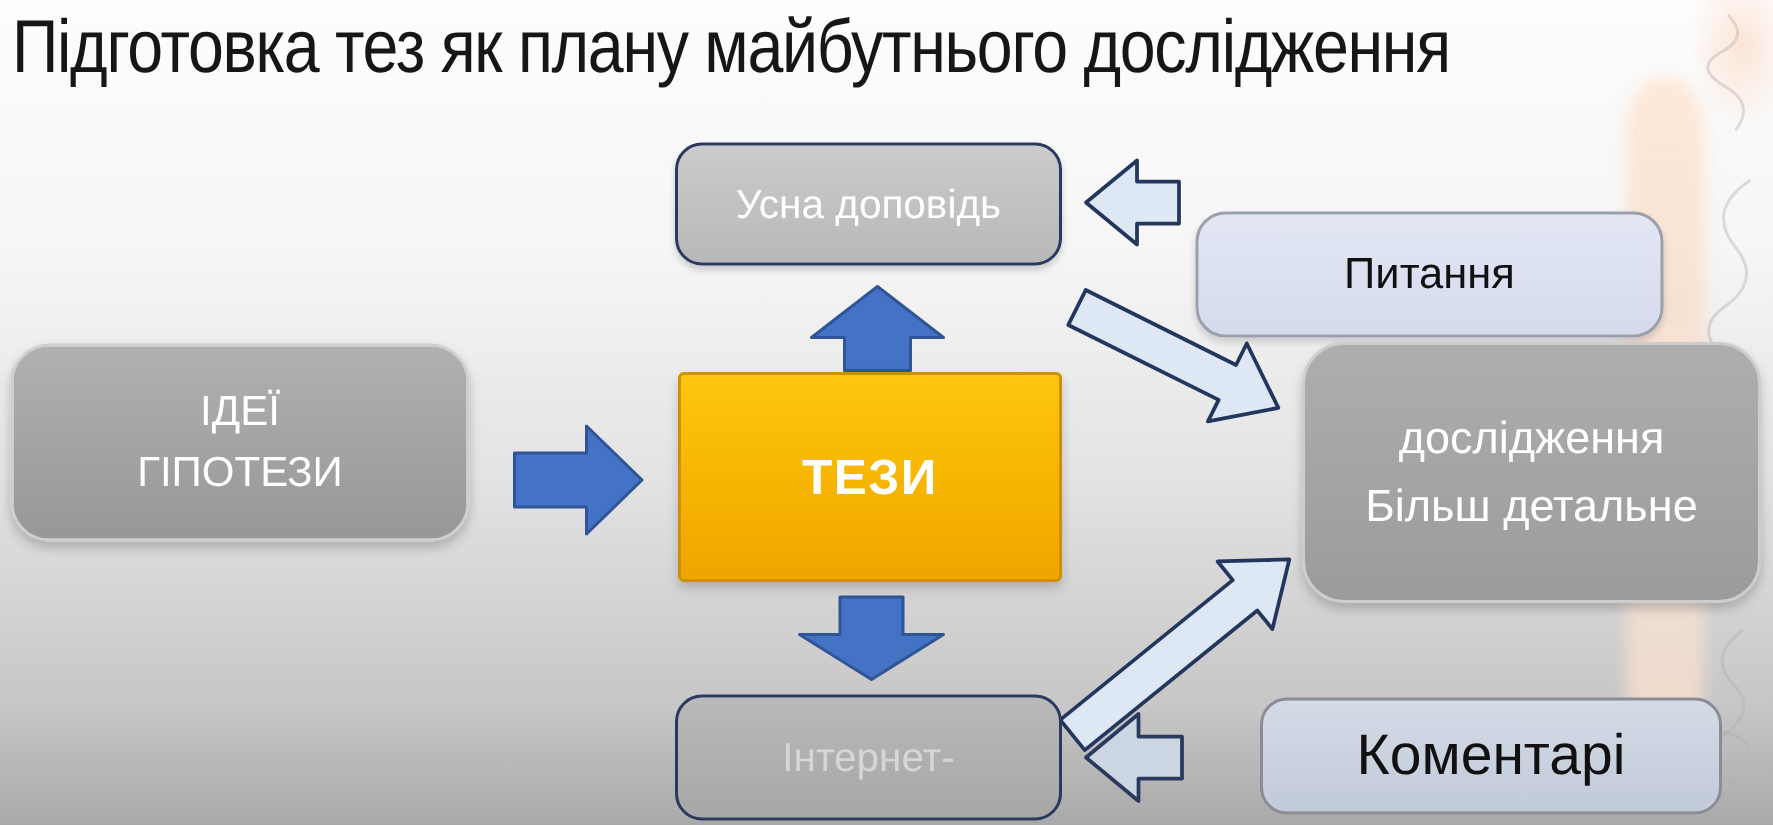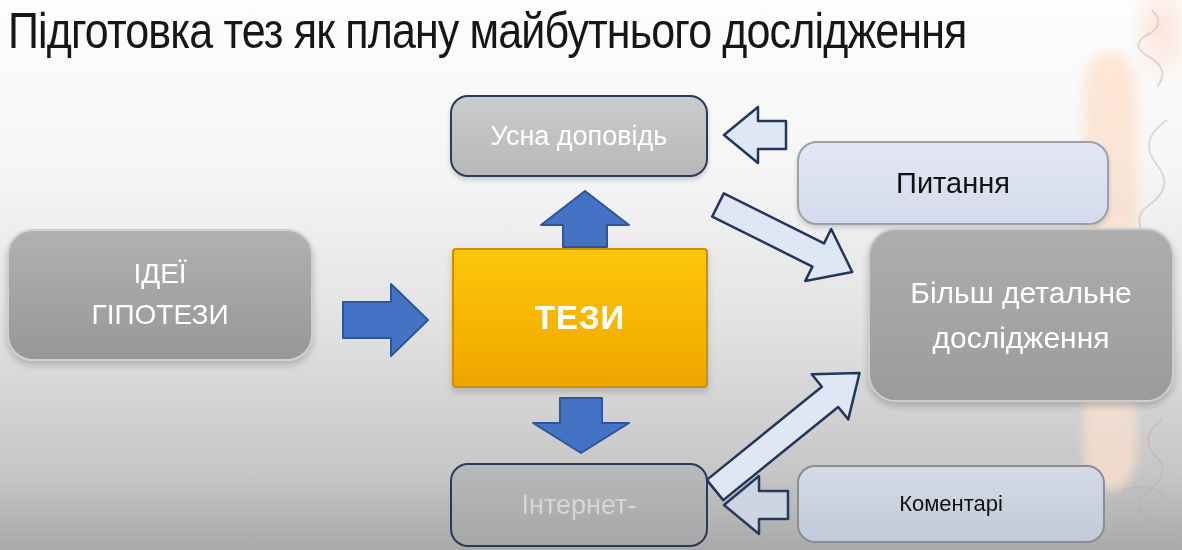--- a/index.html
+++ b/index.html
@@ -64,23 +64,23 @@
     background:linear-gradient(180deg,#aeaeae,#9b9b9b);
     border:2.5px solid #cdcdcd; color:#fff; font-size:30px; line-height:1.5;
     box-shadow:0 4px 7px rgba(0,0,0,0.2);
   }
   .node-internet{
     left:450px; top:463px; width:258px; height:84px; border-radius:18px;
     background:linear-gradient(180deg,#b9b9b9,#a7a7a7);
     border:2.5px solid #2a3a5e; color:#d6d6d6; font-size:27px; line-height:1.35;
   }
   .node-comments{
-    left:797px; top:465px; width:308px; height:78px; border-radius:18px;
+    left:840px; top:465px; width:308px; height:78px; border-radius:18px;
     background:linear-gradient(180deg,#d4dbe7,#c1cada);
-    border:2px solid #8b8d94; color:#111; font-size:22px;
+    border:2px solid #8b8d94; color:#111; font-size:38px;
   }
   .arrow{ position:absolute; z-index:2; overflow:visible; }
   .a-solid{ fill:#4472c4; stroke:#2f5597; stroke-width:2; stroke-linejoin:round; }
   .a-light{ fill:#dde8f4; stroke:#22365e; stroke-width:2.5; stroke-linejoin:round; }
   .a-light2{ fill:#ccd5e2; stroke:#2a3a5e; stroke-width:2.5; stroke-linejoin:round; }
   .doodle{ fill:none; stroke:rgba(185,170,170,0.4); stroke-width:2; }
 </style>
 </head>
 <body>
 
@@ -107,22 +107,22 @@
 <div class="node node-ideas">
   <span>ІДЕЇ</span>
   <span>ГІПОТЕЗИ</span>
 </div>
 
 <div class="node node-theses">
   <span>ТЕЗИ</span>
 </div>
 
 <div class="node node-research">
+  <span>дослідження</span>
   <span>Більш детальне</span>
-  <span>дослідження</span>
 </div>
 
 <div class="node node-internet">
   <span>Інтернет-</span>
 </div>
 
 <div class="node node-comments">
   <span>Коментарі</span>
 </div>
 

